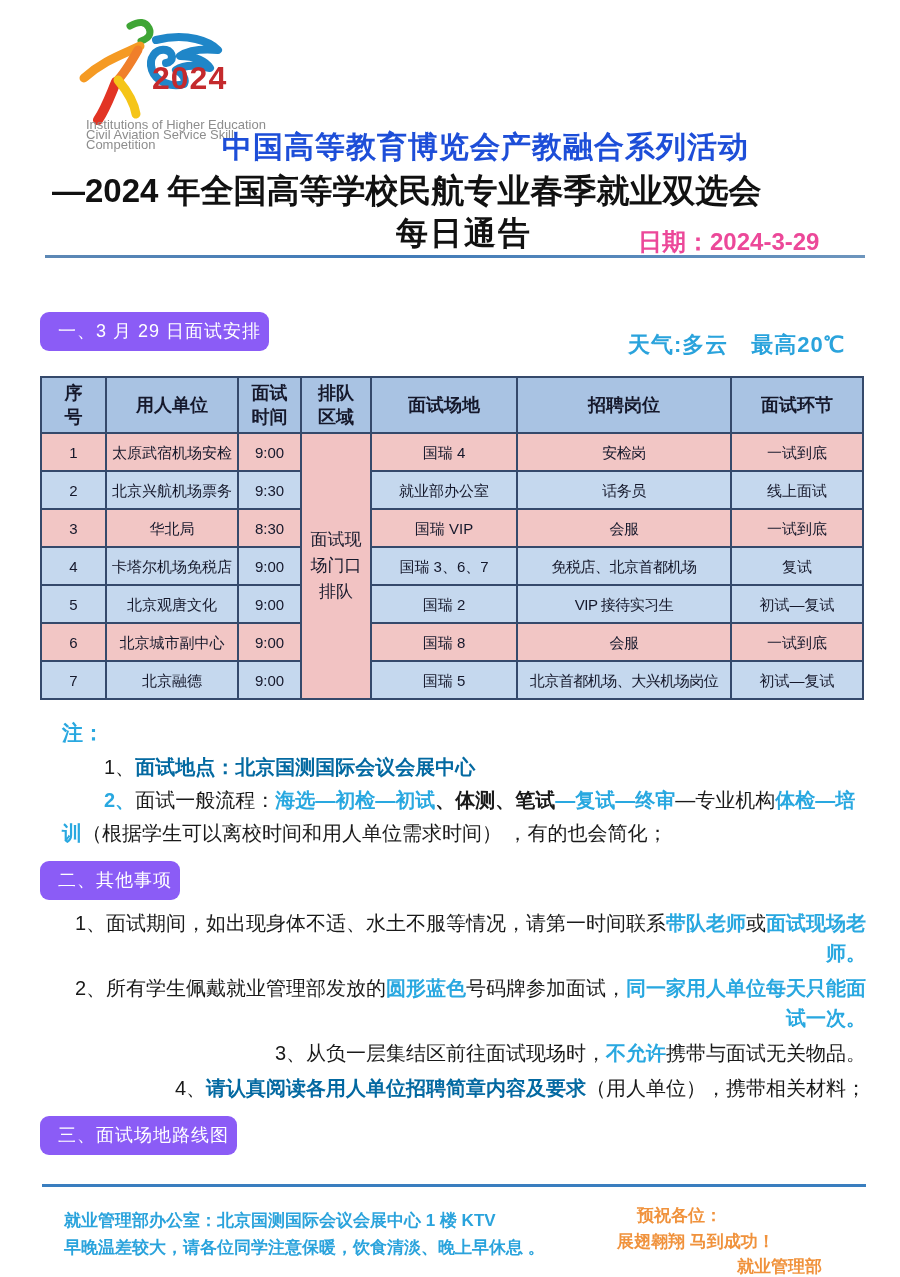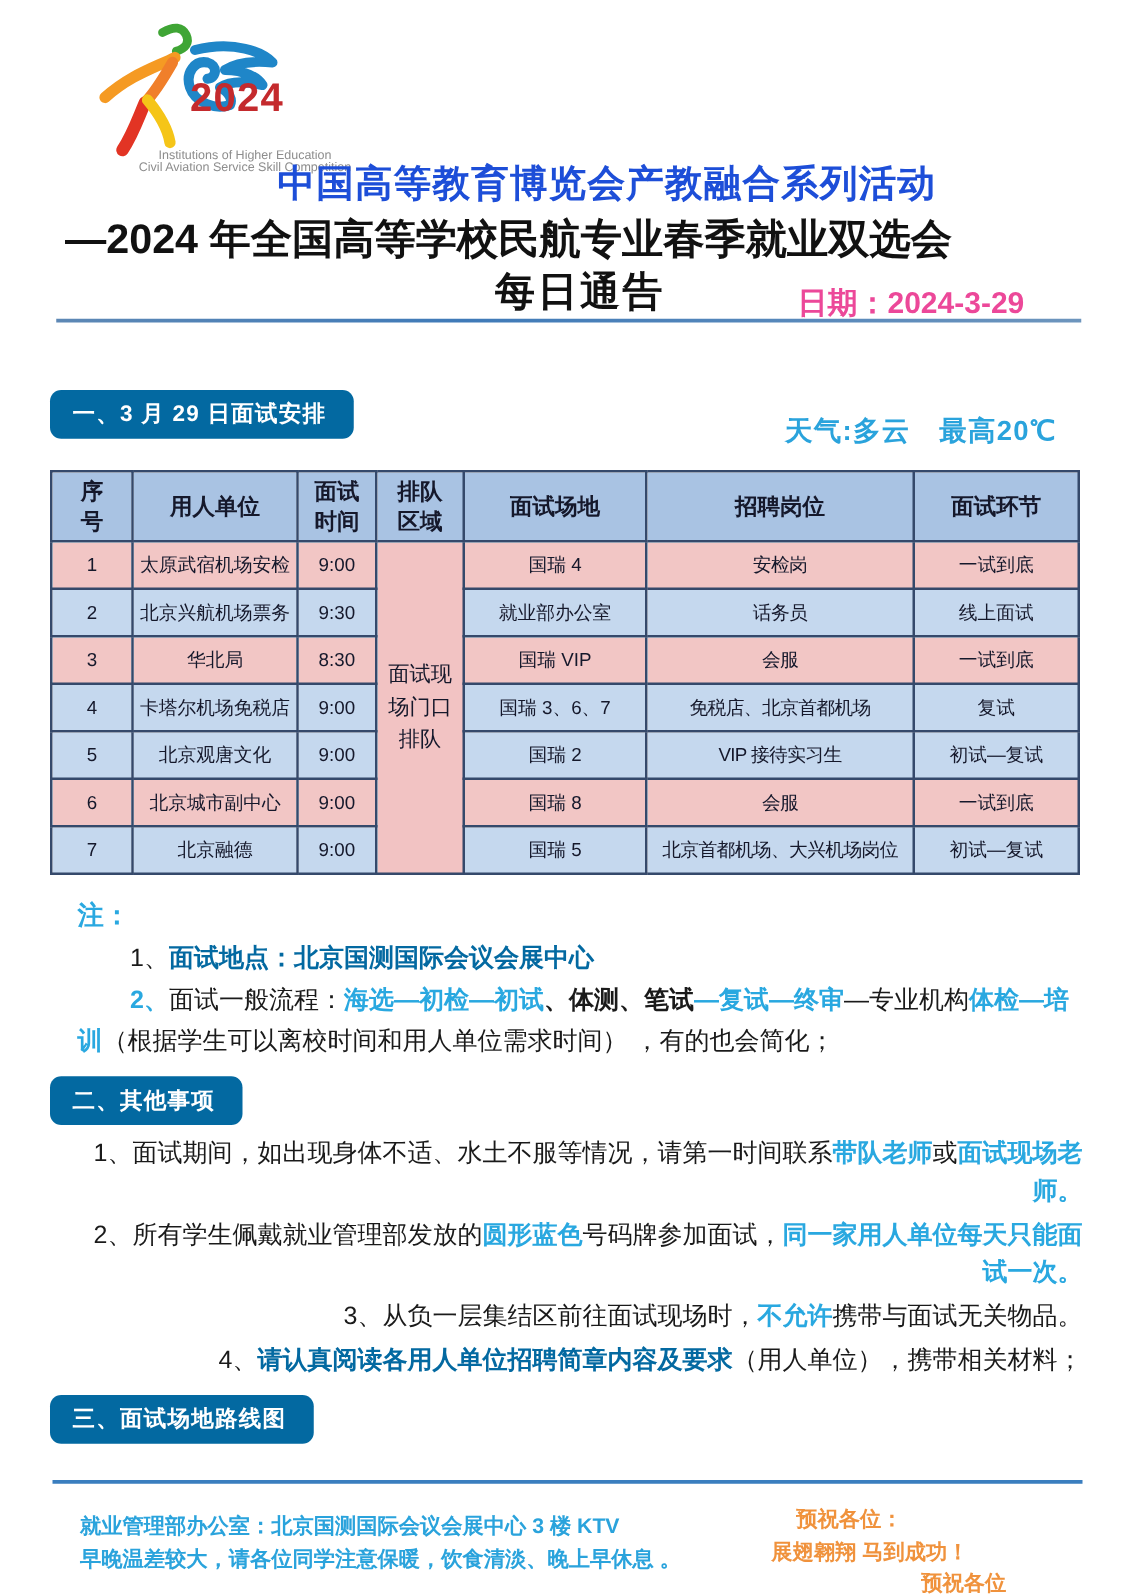--- a/index.html
+++ b/index.html
@@ -4,33 +4,33 @@
 <style>
   * { margin:0; padding:0; box-sizing:border-box; }
   html,body { background:#ffffff; }
   body { font-family:"Liberation Sans", sans-serif; }
   .page { position:relative; width:900px; height:1277px; background:#ffffff; overflow:hidden; }
 
   
   .logo { position:absolute; left:68px; top:16px; width:240px; height:130px; }
   .logo svg { position:absolute; left:0; top:0; }
   .logo-year { position:absolute; left:84px; top:44px; font-size:32px; font-weight:bold; color:#c42a2d; letter-spacing:1px; }
-  .logo-cap { position:absolute; left:18px; top:104px; width:220px; text-align:center; color:#8d8d8d; font-size:10px; line-height:10px; }
+  .logo-cap { position:absolute; left:18px; top:104px; width:220px; text-align:left; color:#8d8d8d; font-size:13px; line-height:10px; }
 
   .t1 { position:absolute; left:222px; top:127px; font-size:30px; font-weight:bold; color:#1d4ed8; letter-spacing:1px; }
   .t2 { position:absolute; left:52px; top:169px; font-size:33px; font-weight:bold; color:#111; }
   .t3 { position:absolute; left:396px; top:212px; font-size:32px; font-weight:bold; color:#111; letter-spacing:2px; }
   .date { position:absolute; left:638px; top:226px; font-size:24px; font-weight:bold; color:#ec4899; }
   .rule { position:absolute; height:3px; }
   .rule-top { left:45px; top:255px; width:820px; background:linear-gradient(90deg,#5d88b5,#3f7ab8 40%,#6d95bd); }
   .rule-bottom { left:42px; top:1184px; width:824px; background:#3a7ebf; }
 
   
-  .badge { position:absolute; background:#0369a1; color:#ffffff; font-weight:bold; font-size:18px;
-           padding:7px 22px 8px 18px; border-radius:9px; letter-spacing:1px; }
+  .badge { position:absolute; background:#8b5cf6; color:#ffffff; font-weight:normal; font-size:18px;
+           padding:7px 8px 8px 18px; border-radius:9px; letter-spacing:1px; }
   .badge1 { left:40px; top:312px; }
   .badge2 { left:40px; top:861px; }
   .badge3 { left:40px; top:1116px; }
   .weather { position:absolute; left:628px; top:330px; font-size:22px; font-weight:bold; color:#2aa3dc; letter-spacing:1px; }
 
   
   table.sched { position:absolute; left:40px; top:376px; width:822px; border-collapse:collapse; table-layout:fixed; }
   .sched th, .sched td { border:2px solid #35496b; text-align:center; vertical-align:middle; color:#15182b; overflow:hidden; }
   .sched th { background:#a9c3e3; font-size:18px; font-weight:bold; height:56px; line-height:24px; white-space:pre-line; }
   .sched td { font-size:15px; height:38px; padding:1px 2px; line-height:19px; }
@@ -190,20 +190,20 @@
     <p><span>1、面试期间，如出现身体不适、水土不服等情况，请第一时间联系</span><span class="cyan bold">带队老师</span><span>或</span><span class="cyan bold">面试现场老师。</span></p>
     <p><span>2、所有学生佩戴就业管理部发放的</span><span class="cyan bold">圆形蓝色</span><span>号码牌参加面试，</span><span class="cyan bold">同一家用人单位每天只能面试一次。</span></p>
     <p><span>3、从负一层集结区前往面试现场时，</span><span class="cyan bold">不允许</span><span>携带与面试无关物品。</span></p>
     <p><span>4、</span><span class="red">请认真阅读各用人单位招聘简章内容及要求</span><span>（用人单位），携带相关材料；</span></p>
   </div>
 
   <div class="badge badge3">三、面试场地路线图</div>
 
   <div class="rule rule-bottom"></div>
   <div class="foot-left">
-    <div>就业管理部办公室：北京国测国际会议会展中心 3 楼 KTV</div>
+    <div>就业管理部办公室：北京国测国际会议会展中心 1 楼 KTV</div>
     <div>早晚温差较大，请各位同学注意保暖，饮食清淡、晚上早休息 。</div>
   </div>
   <div class="fr fr1">预祝各位：</div>
   <div class="fr fr2">展翅翱翔 马到成功！</div>
-  <div class="fr fr3">预祝各位</div>
+  <div class="fr fr3">就业管理部</div>
 
 </div>
 
 </body></html>

